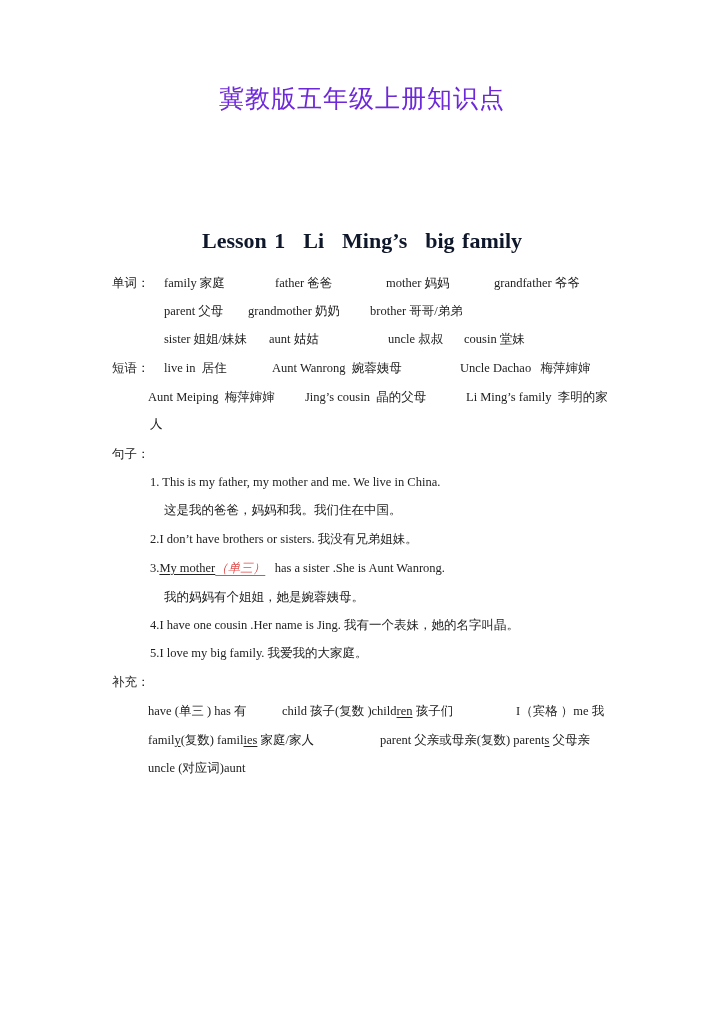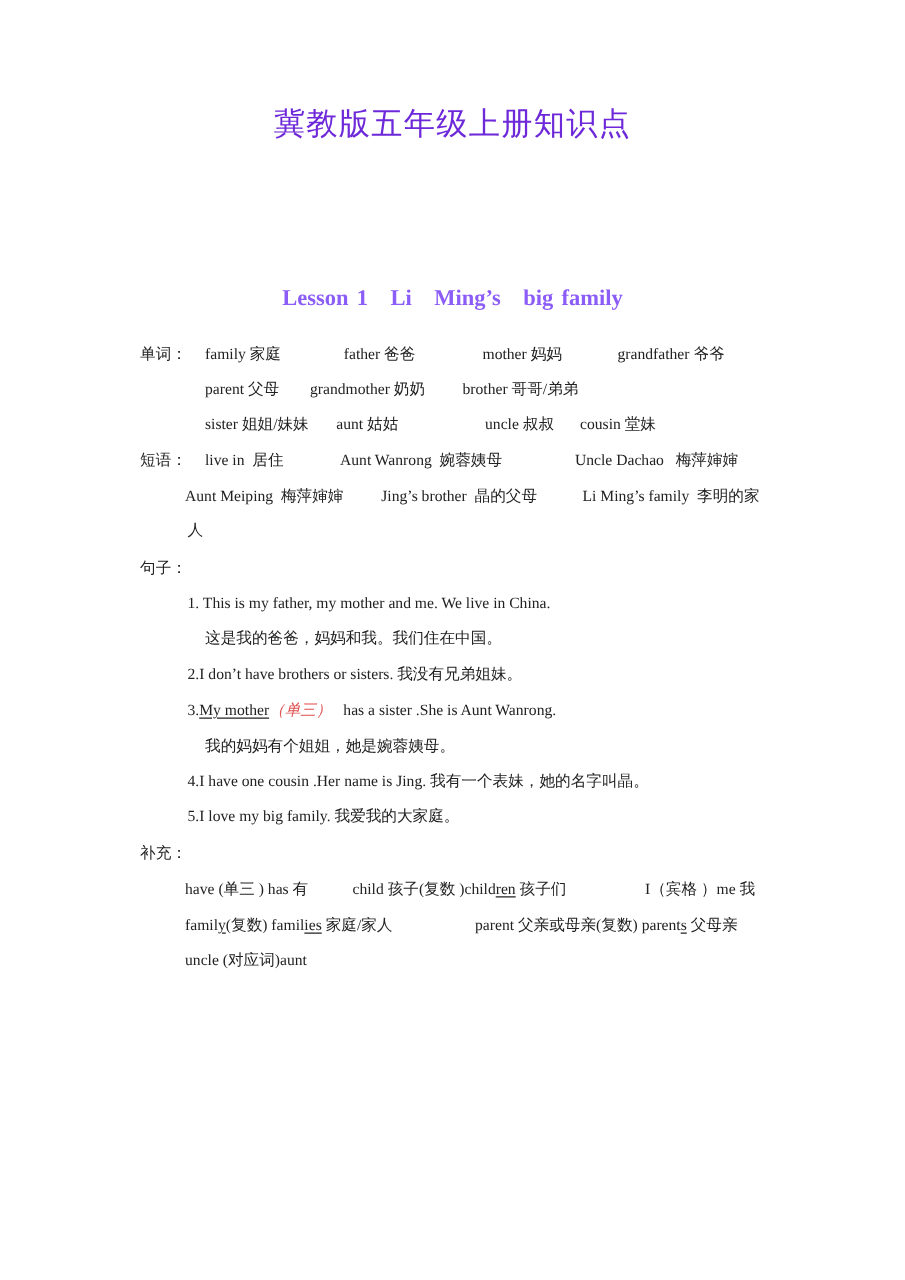--- a/index.html
+++ b/index.html
@@ -8,31 +8,31 @@
     font-family: "Liberation Serif", "DejaVu Serif", serif;
     color: #1a1a1a;
   }
   .page-title {
     position: absolute; left: 0; top: 82px; width: 724px; text-align: center;
     font-size: 25px; letter-spacing: 1px; color: #6d28d9;
     font-family: "DejaVu Sans", "Liberation Sans", sans-serif; font-weight: normal;
   }
   .lesson-title {
     position: absolute; left: 0; top: 228px; width: 724px; text-align: center;
-    font-size: 18px; font-weight: bold; color: #8b5cf6; word-spacing: 2px;
+    font-size: 22px; font-weight: bold; color: #0f172a; word-spacing: 2px;
   }
   .lesson-title span { margin: 0 9px; }
   .line {
     position: absolute; font-size: 12.5px; white-space: nowrap; color: #222;
     line-height: 16px;
   }
   .seg { position: absolute; white-space: nowrap; }
   .u { text-decoration: underline; text-underline-offset: 2px; }
   .red { color: #e05050; font-style: italic; }
-  .red-ul { text-decoration-color: #e05050; text-underline-offset: 3px; }
+  .red-ul { text-decoration: underline; text-decoration-color: #e05050; text-underline-offset: 3px; }
 </style>
 </head>
 <body>
 
 <div class="page-title">冀教版五年级上册知识点</div>
 
 <div class="lesson-title">
   <span>Lesson 1</span><span>Li</span><span>Ming’s</span><span>big family</span>
 </div>
 
@@ -56,21 +56,21 @@
 </div>
 
 <div class="line" style="left:112px; top:360px;">
   <span class="seg" style="left:0">短语：</span>
   <span class="seg" style="left:52px"><span>live in</span>&nbsp; <span>居住</span></span>
   <span class="seg" style="left:160px"><span>Aunt Wanrong</span>&nbsp; <span>婉蓉姨母</span></span>
   <span class="seg" style="left:348px"><span>Uncle Dachao</span>&nbsp;&nbsp; <span>梅萍婶婶</span></span>
 </div>
 <div class="line" style="left:148px; top:389px;">
   <span class="seg" style="left:0"><span>Aunt Meiping</span>&nbsp; <span>梅萍婶婶</span></span>
-  <span class="seg" style="left:157px"><span>Jing’s brother</span>&nbsp; <span>晶的父母</span></span>
+  <span class="seg" style="left:157px"><span>Jing’s cousin</span>&nbsp; <span>晶的父母</span></span>
   <span class="seg" style="left:318px"><span>Li Ming’s family</span>&nbsp; <span>李明的家</span></span>
 </div>
 <div class="line" style="left:150px; top:416px;">人</div>
 
 <div class="line" style="left:112px; top:446px;">句子：</div>
 <div class="line" style="left:150px; top:474px;">1. This is my father, my mother and me. We live in China.</div>
 <div class="line" style="left:164px; top:502px;text-align:right;">这是我的爸爸，妈妈和我。我们住在中国。</div>
 <div class="line" style="left:150px; top:531px;">2.I don’t have brothers or sisters.    我没有兄弟姐妹。</div>
 <div class="line" style="left:150px; top:560px;">
   <span>3.</span><span class="u">My mother</span><span class="red red-ul">（单三）</span>&nbsp;&nbsp;

